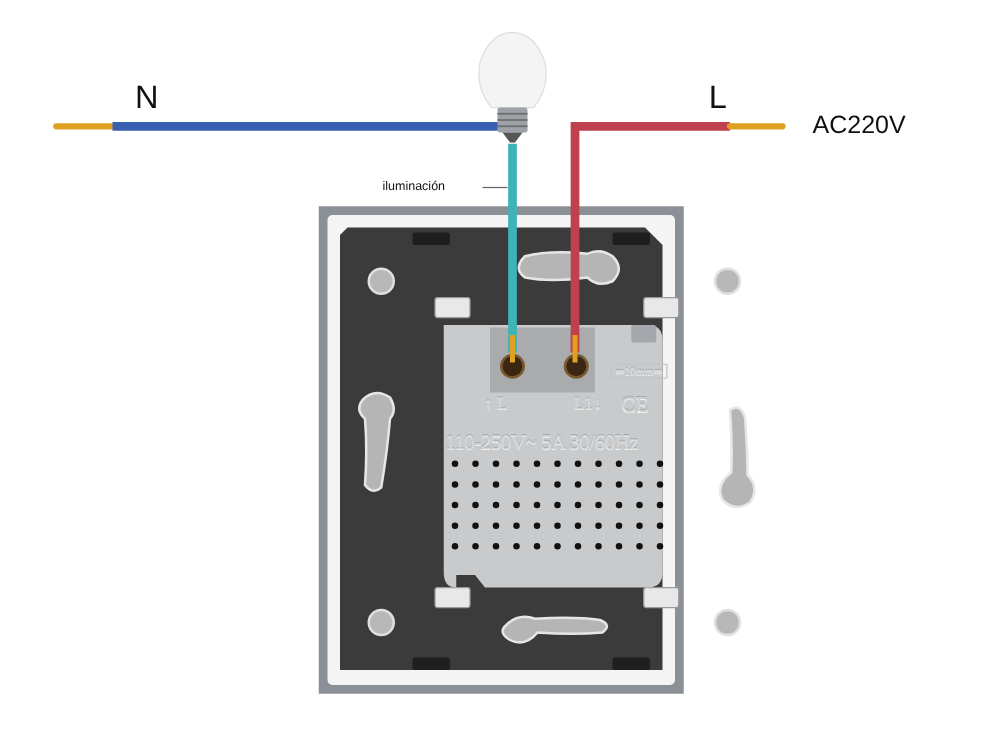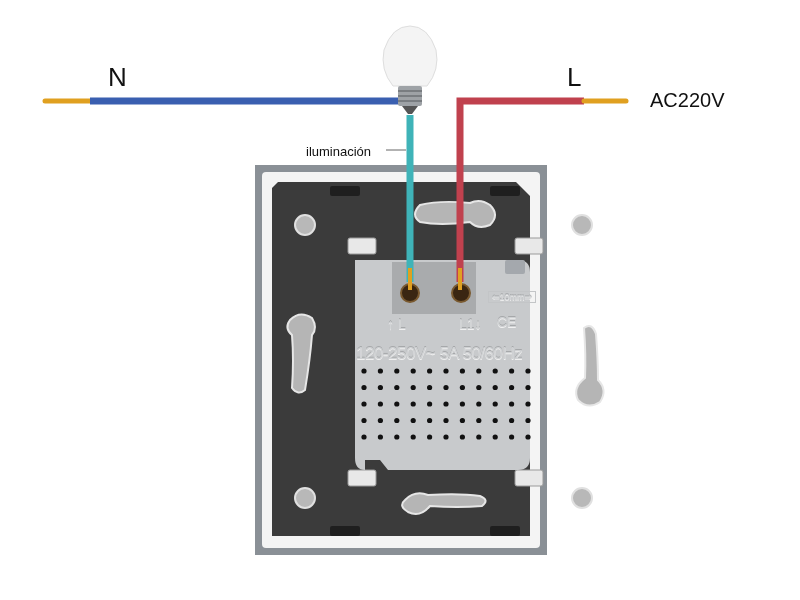--- a/index.html
+++ b/index.html
@@ -2,26 +2,26 @@
 <html><head>
 <meta charset="utf-8">
 <style>
   html, body { margin:0; padding:0; background:#ffffff; }
   body { width:800px; height:600px; position:relative; overflow:hidden; font-family:"Liberation Sans", sans-serif; }
   #diagram { position:absolute; left:0; top:0; }
   .lbl { position:absolute; color:#111; font-family:"Liberation Sans", sans-serif; }
   .lbl-N { left:108px; top:62px; font-size:26px; }
   .lbl-L { left:567px; top:62px; font-size:26px; }
   .lbl-ac { left:650px; top:89px; font-size:20px; }
-  .lbl-ilum { left:306px; top:144px; font-size:13px;text-align:center; }
-  .emb { position:absolute; color:#cfd1d3; font-family:Liberation Sans, sans-serif; text-shadow: 0 1px 0 #f0f0f0, 0 -1px 0 #a6a8aa; text-align: right; }
+  .lbl-ilum { left:306px; top:144px; font-size:10px;text-align:center; }
+  .emb { position:absolute; color:#cfd1d3; font-family:Liberation Serif, serif; text-shadow: 0 1px 0 #f0f0f0, 0 -1px 0 #a6a8aa; text-align: right; }
   .emb-rating { left:356px; top:344px; font-size:17px; letter-spacing:-0.5px; }
   .emb-L { left:387px; top:316px; font-size:14px; }
   .emb-L1 { left:459px; top:316px; font-size:14px; }
-  .emb-ce { left:497px; top:314px; font-size:14px; }
+  .emb-ce { left:497px; top:314px; font-size:17px; }
   .emb-10mm { left:488px; top:291px; font-size:9px; border:1px solid #c3c5c7; padding:0 3px; }
 </style>
 </head>
 <body>
 
 <svg id="diagram" width="800" height="600" viewBox="0 0 800 600">
 
   <g>
     <rect x="255" y="165" width="292" height="390" fill="#8a9096"></rect>
     <rect x="262" y="172" width="278" height="376" rx="4" fill="#f4f4f4"></rect>
@@ -147,13 +147,13 @@
 
 <span class="lbl lbl-N">N</span>
 <span class="lbl lbl-L">L</span>
 <span class="lbl lbl-ac">AC220V</span>
 <span class="lbl lbl-ilum">iluminación</span>
 
 <span class="emb emb-L">↑ L</span>
 <span class="emb emb-L1">L1↓</span>
 <span class="emb emb-ce">CE</span>
 <span class="emb emb-10mm">⇐10mm⇒</span>
-<span class="emb emb-rating">120-250V~  5A 50/60Hz</span>
+<span class="emb emb-rating">110-250V~  5A 30/60Hz</span>
 
 </body></html>

